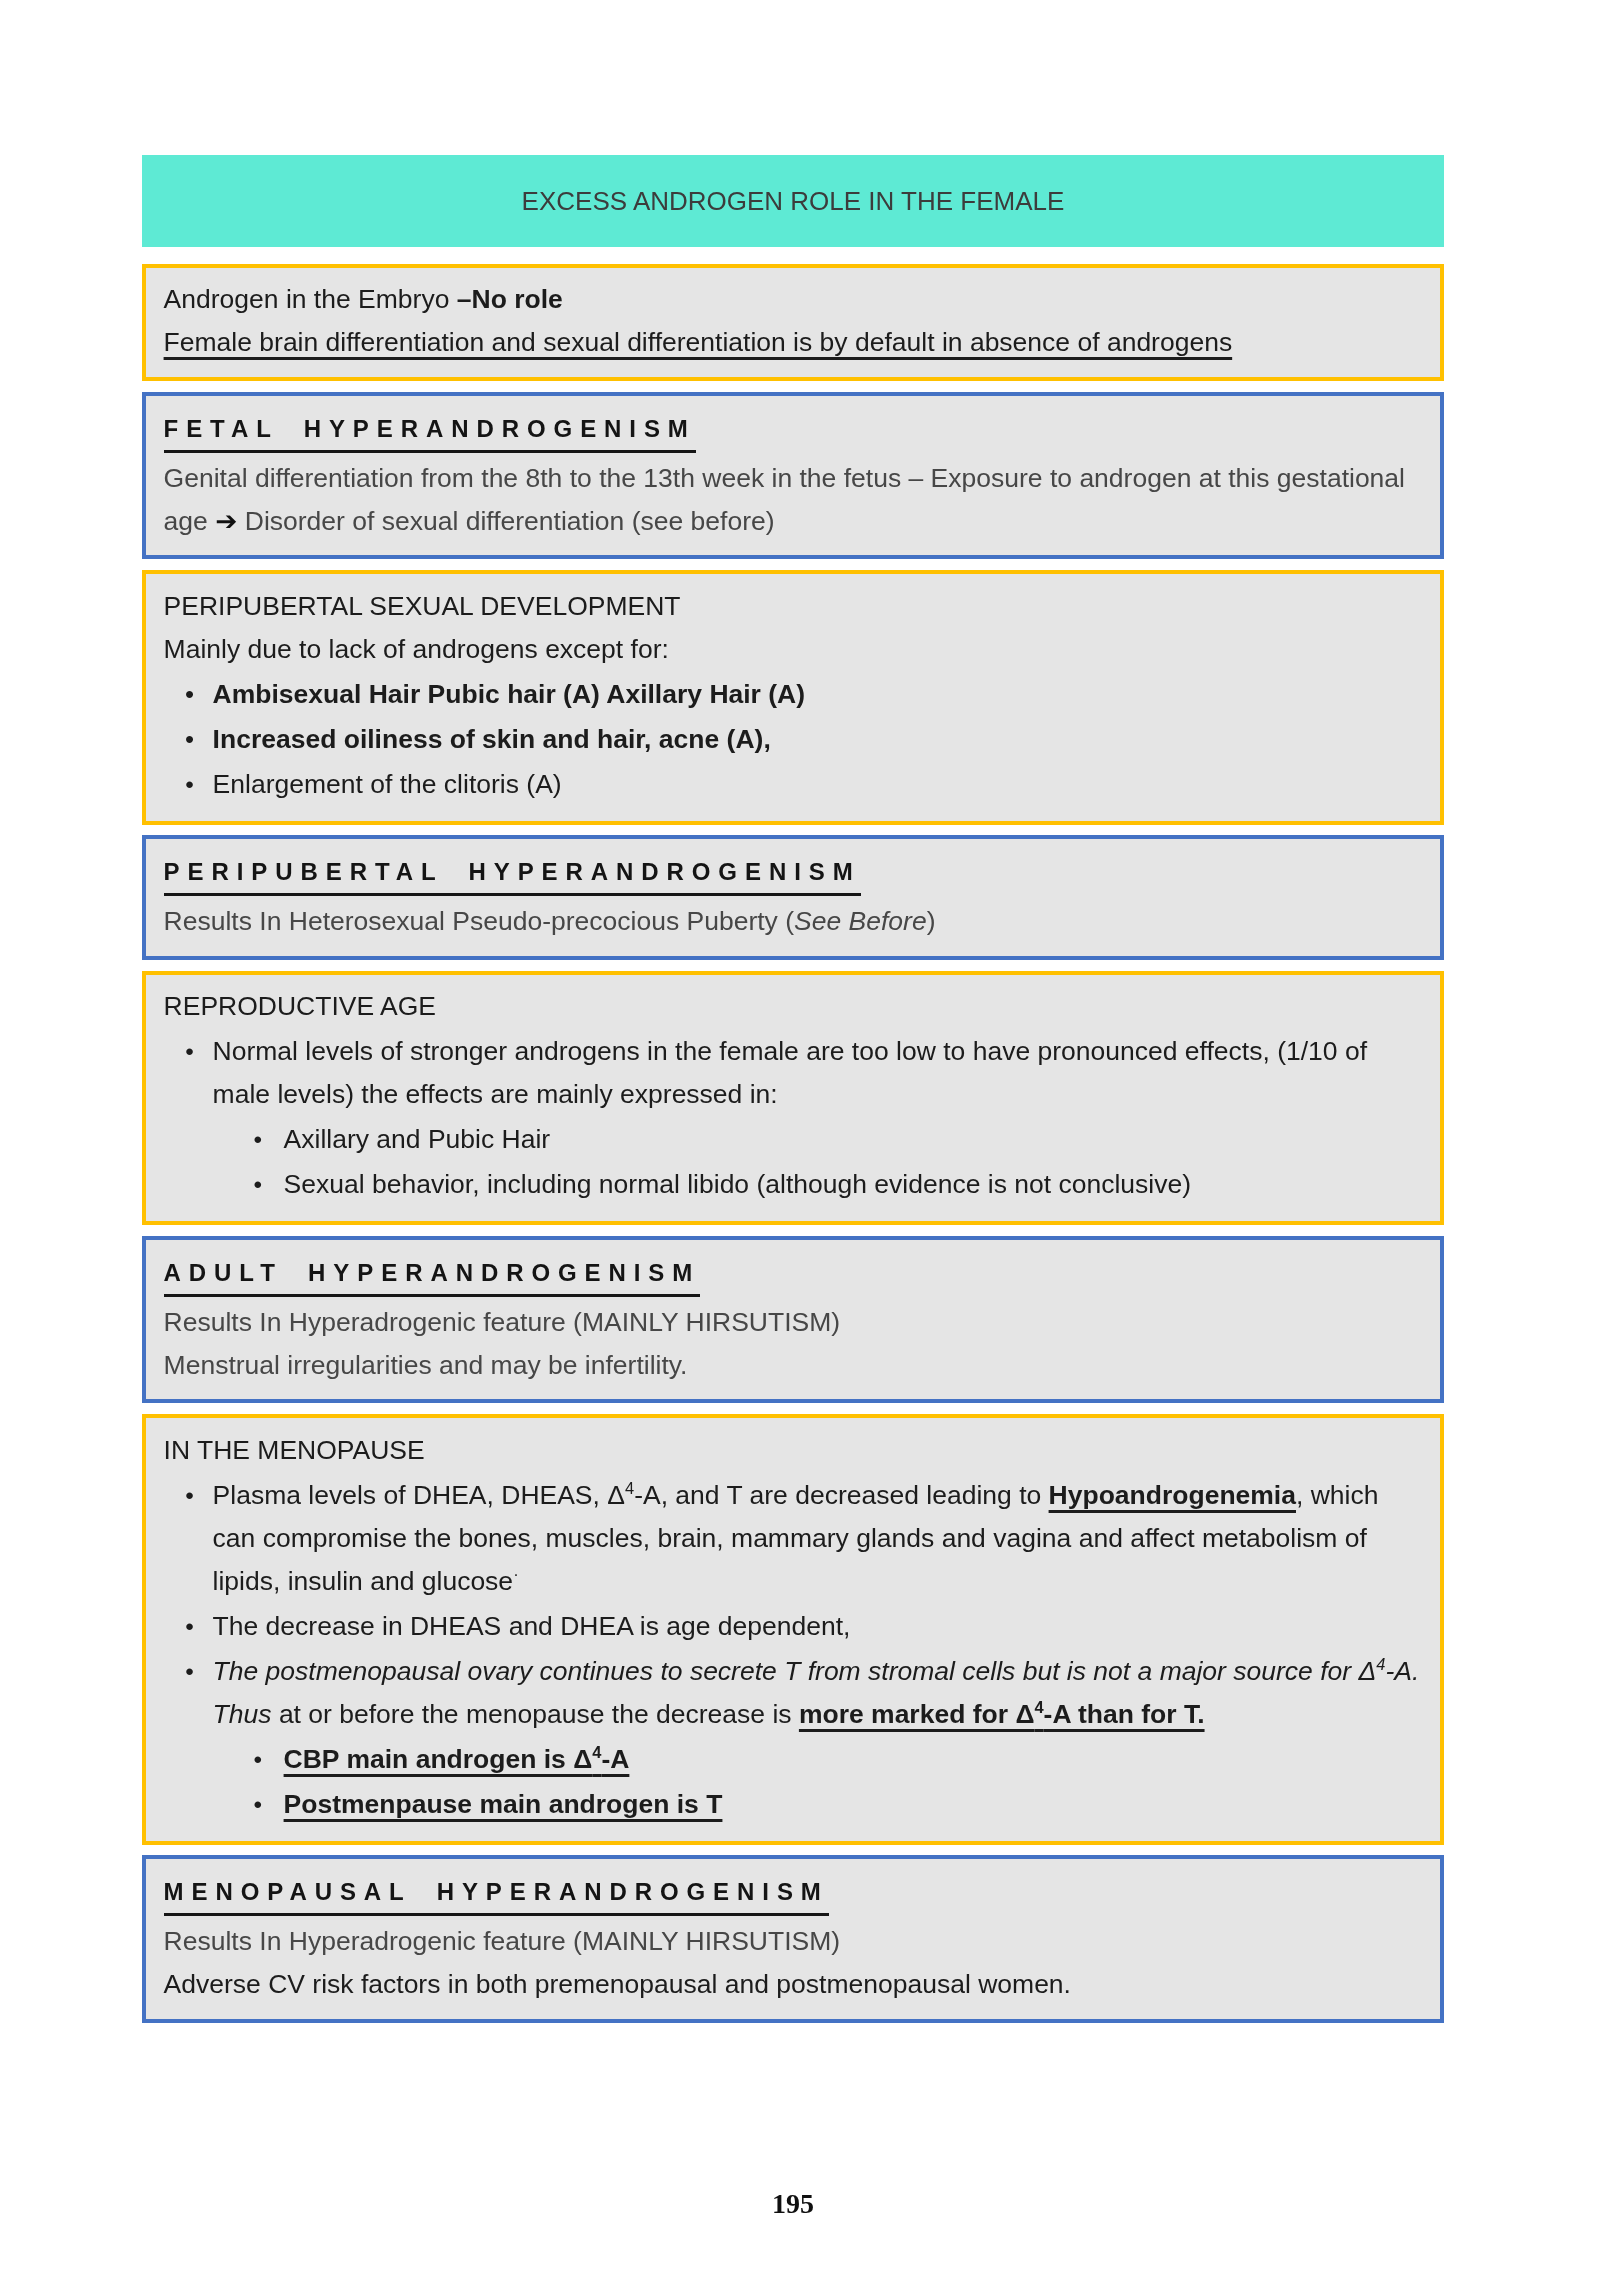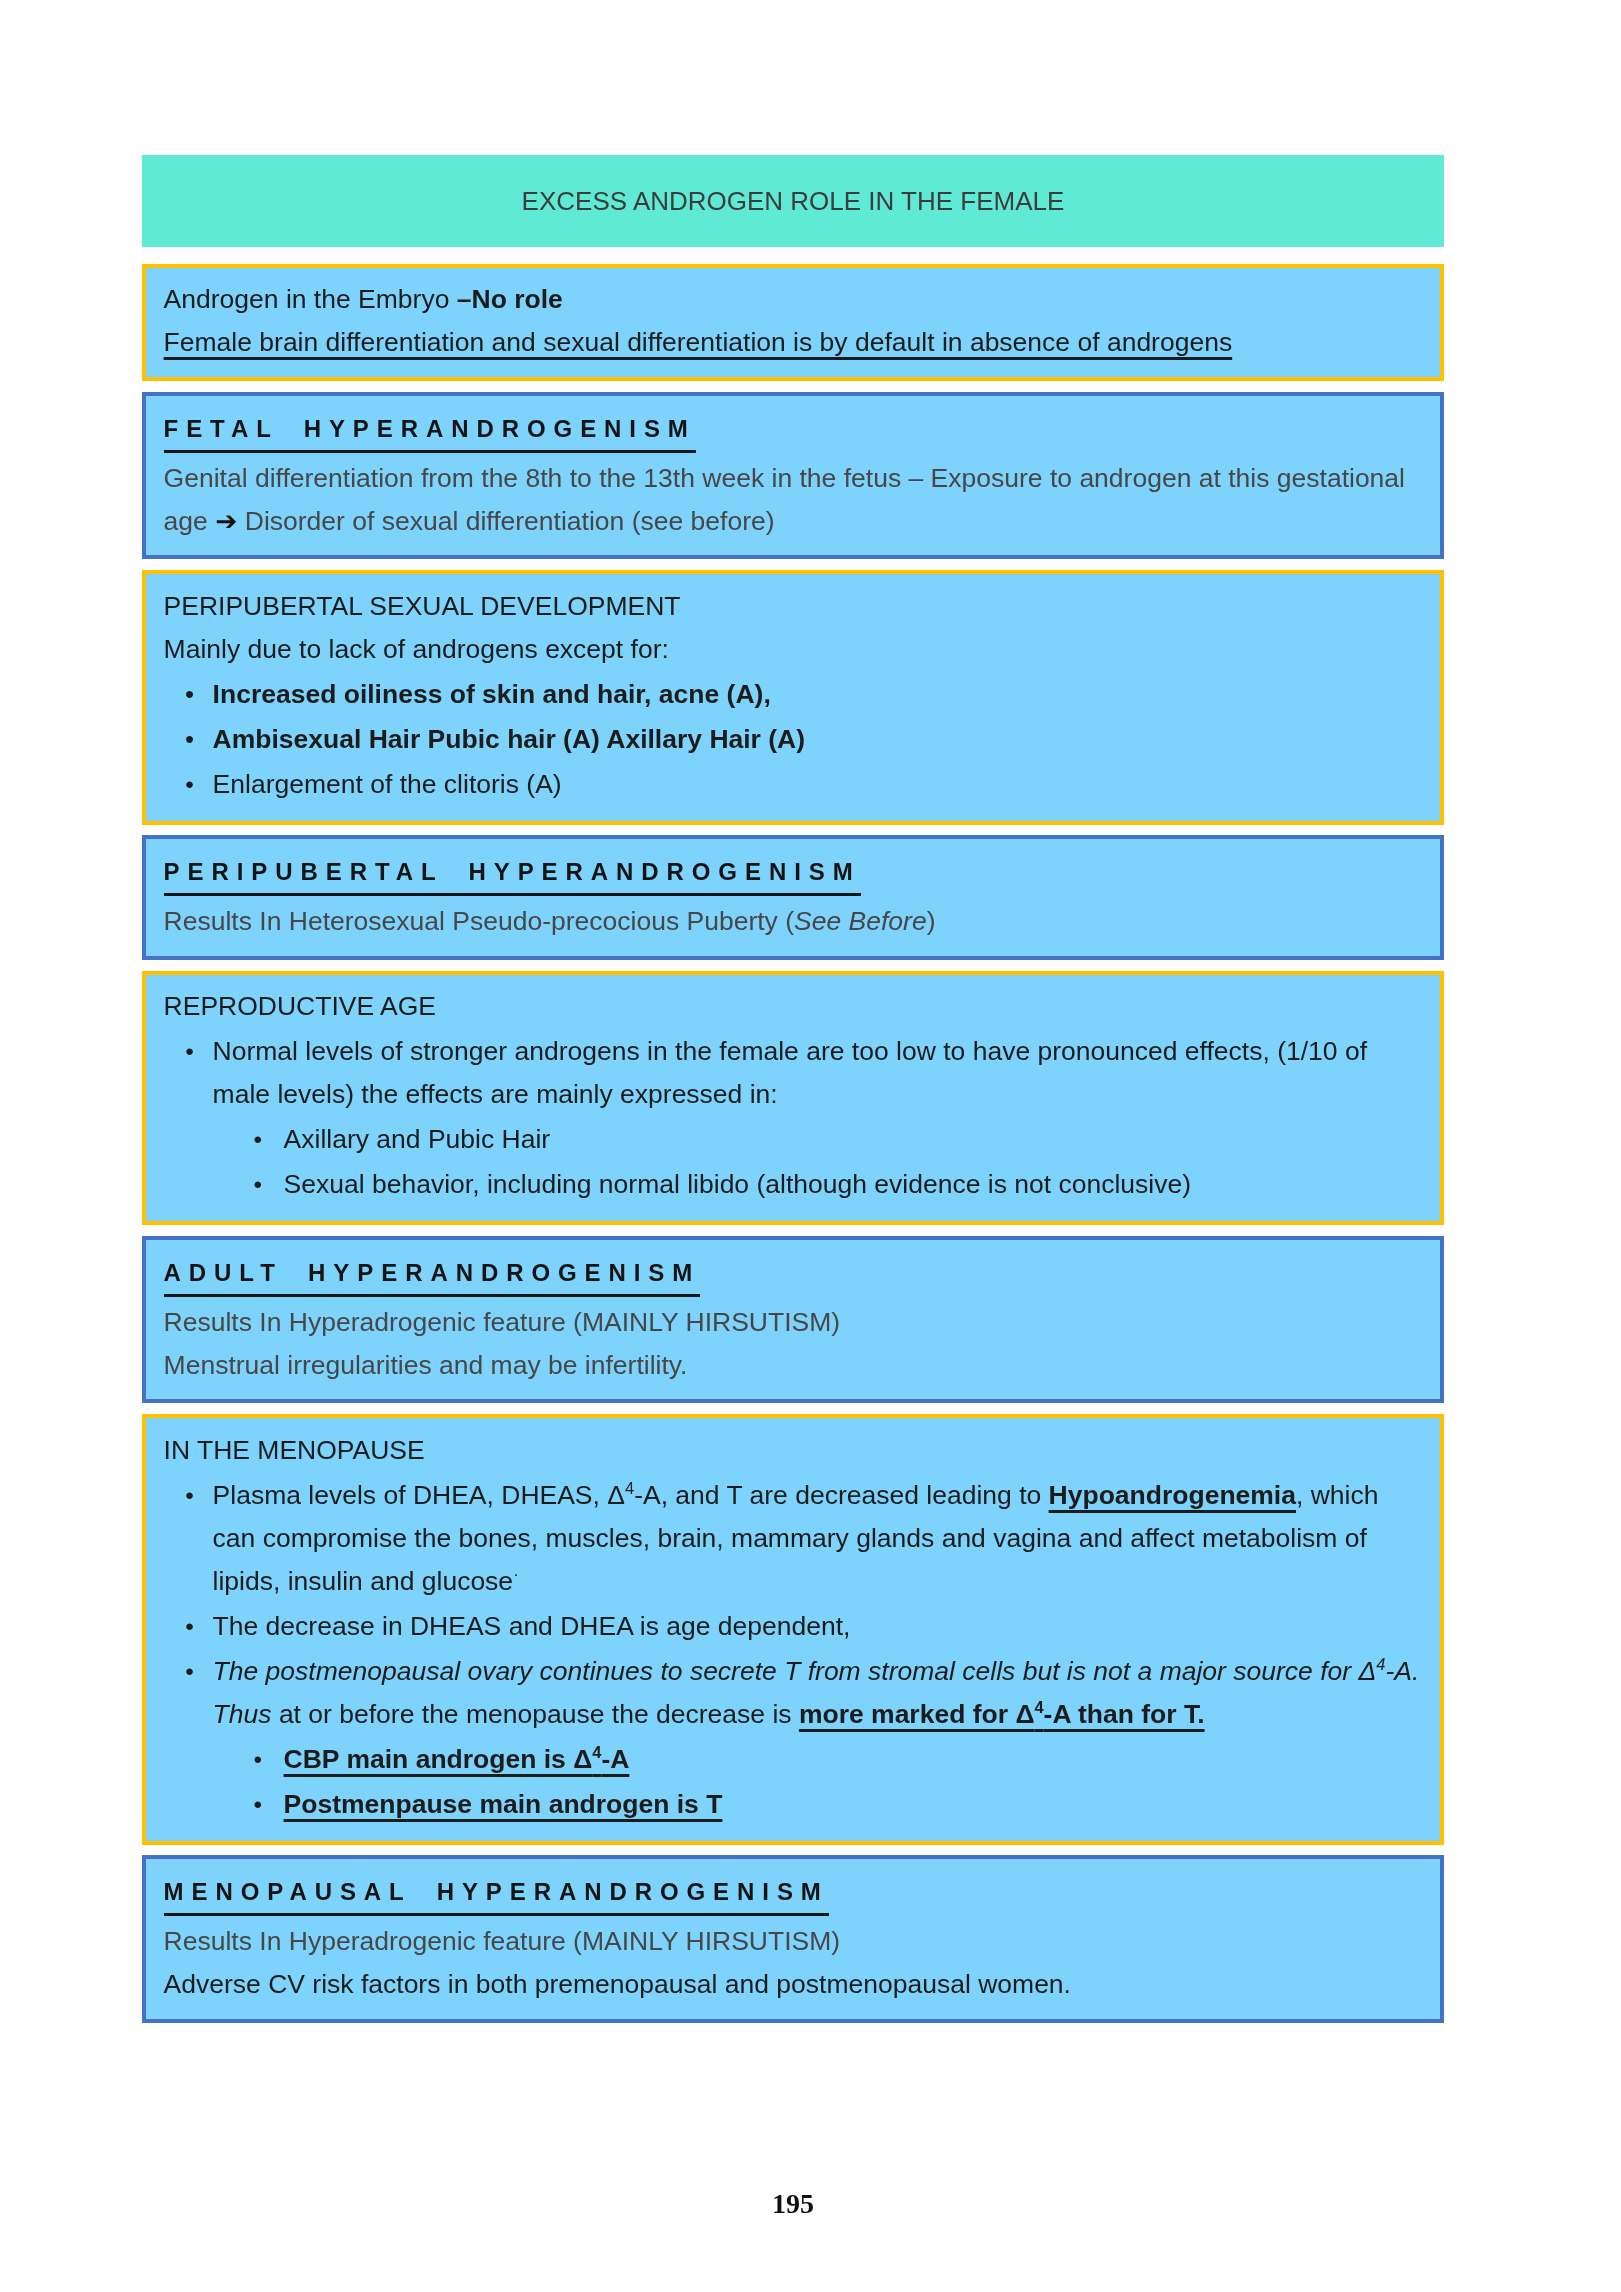--- a/index.html
+++ b/index.html
@@ -17,21 +17,21 @@
     height:92px;
     display:flex;align-items:center;justify-content:center;
     font-size:26px;color:#3c3c3c;
     margin-bottom:16.7px;
   }
   .box{
     border-style:solid;border-width:4.9px;
     padding:10.8px 17.6px 12.7px 17.6px;
     margin-bottom:10.8px;
     font-size:26.5px;line-height:43px;
-    background:#7dd3fc;
+    background:#e5e5e5;
   }
   .gold{border-color:#FFC000;}
   .blue{border-color:#4472C4;}
   .spaced{
     font-weight:700;font-size:24px;
     letter-spacing:0.33em;word-spacing:0.45em;
     color:#141414;
   }
   .tl-ul{display:inline-block;border-bottom:3.4px solid #161616;padding-bottom:1px;line-height:40px;margin-bottom:3.9px;}
   .b{font-weight:700;}
@@ -66,22 +66,22 @@
     </div>
 
     <div class="box blue">
       <div class="spaced"><span class="tl-ul">FETAL HYPERANDROGENISM</span></div>
       <div class="muted"><span>Genital differentiation from the 8th to the 13th week in the fetus – Exposure to androgen at this gestational age </span><span class="arrow">➔</span><span> Disorder of sexual differentiation (see before)</span></div>
     </div>
 
     <div class="box gold">
       <div>PERIPUBERTAL SEXUAL DEVELOPMENT</div>
       <div>Mainly due to lack of androgens except for:</div>
+      <div class="b1 b"><span>Ambisexual Hair Pubic hair (A) Axillary Hair (A)</span></div>
       <div class="b1 b"><span>Increased oiliness of skin and hair, acne (A),</span></div>
-      <div class="b1 b"><span>Ambisexual Hair Pubic hair (A) Axillary Hair (A)</span></div>
       <div class="b1"><span>Enlargement of the clitoris (A)</span></div>
     </div>
 
     <div class="box blue">
       <div class="spaced"><span class="tl-ul">PERIPUBERTAL HYPERANDROGENISM</span></div>
       <div class="muted"><span>Results In Heterosexual Pseudo-precocious Puberty (</span><span class="i">See Before</span><span>)</span></div>
     </div>
 
     <div class="box gold">
       <div>REPRODUCTIVE AGE</div>

